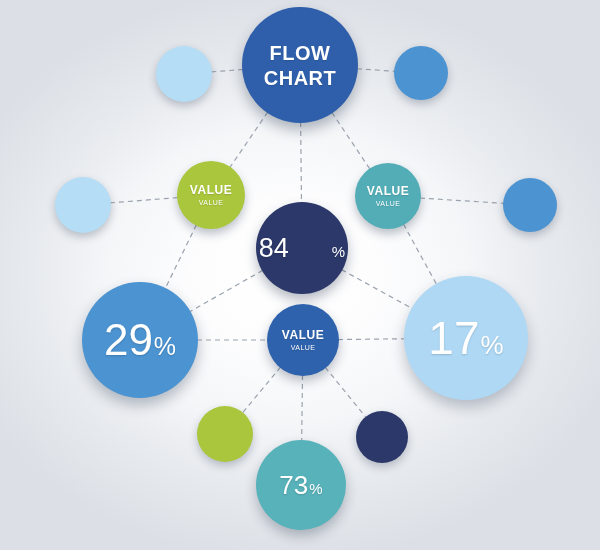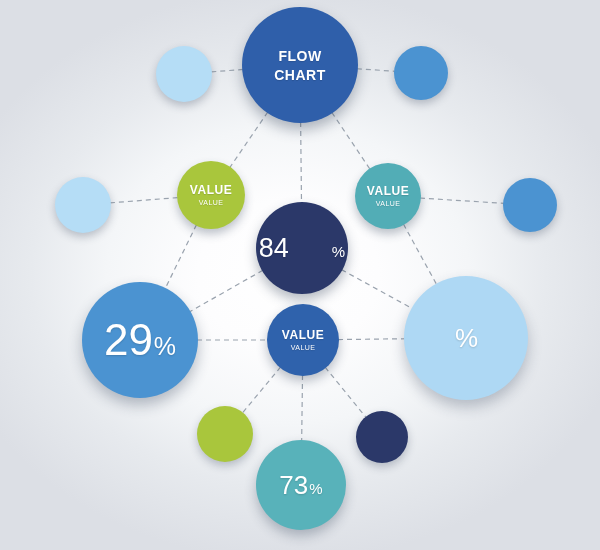--- a/index.html
+++ b/index.html
@@ -72,21 +72,21 @@
   }
   .pct .pct-num { line-height: 1; }
   .pct .pct-sym { line-height: 1; margin-left: 1px; }
 
   
   #node-hub {
     left: 242px; top: 7px; width: 116px; height: 116px;
     background: #2f5faa;
     box-shadow: 0 7px 13px rgba(40,55,80,0.34);
   }
-  #node-hub .label-main { font-size: 14px; }
+  #node-hub .label-main { font-size: 20px; }
   #node-hub .label-line2 { margin-top: 5px; }
 
   
   #node-value-green {
     left: 177px; top: 161px; width: 68px; height: 68px;
     background: #a9c63c;
     box-shadow: 0 5px 10px rgba(40,55,80,0.30);
   }
   #node-value-green .label-main { font-size: 12px; }
   #node-value-green .label-sub { font-size: 7px; margin-top: 3px; }
@@ -216,20 +216,21 @@
       </span>
     </div>
 
     <div class="node" id="node-value-blue">
       <span class="label-main">VALUE</span>
       <span class="label-sub">VALUE</span>
     </div>
 
     <div class="node" id="node-17">
       <span class="pct">
+        <span class="pct-num">17</span>
           <span class="pct-sym">%</span>
       </span>
     </div>
 
     <div class="node" id="node-73">
       <span class="pct">
         <span class="pct-num">73</span>
           <span class="pct-sym">%</span>
       </span>
     </div>

